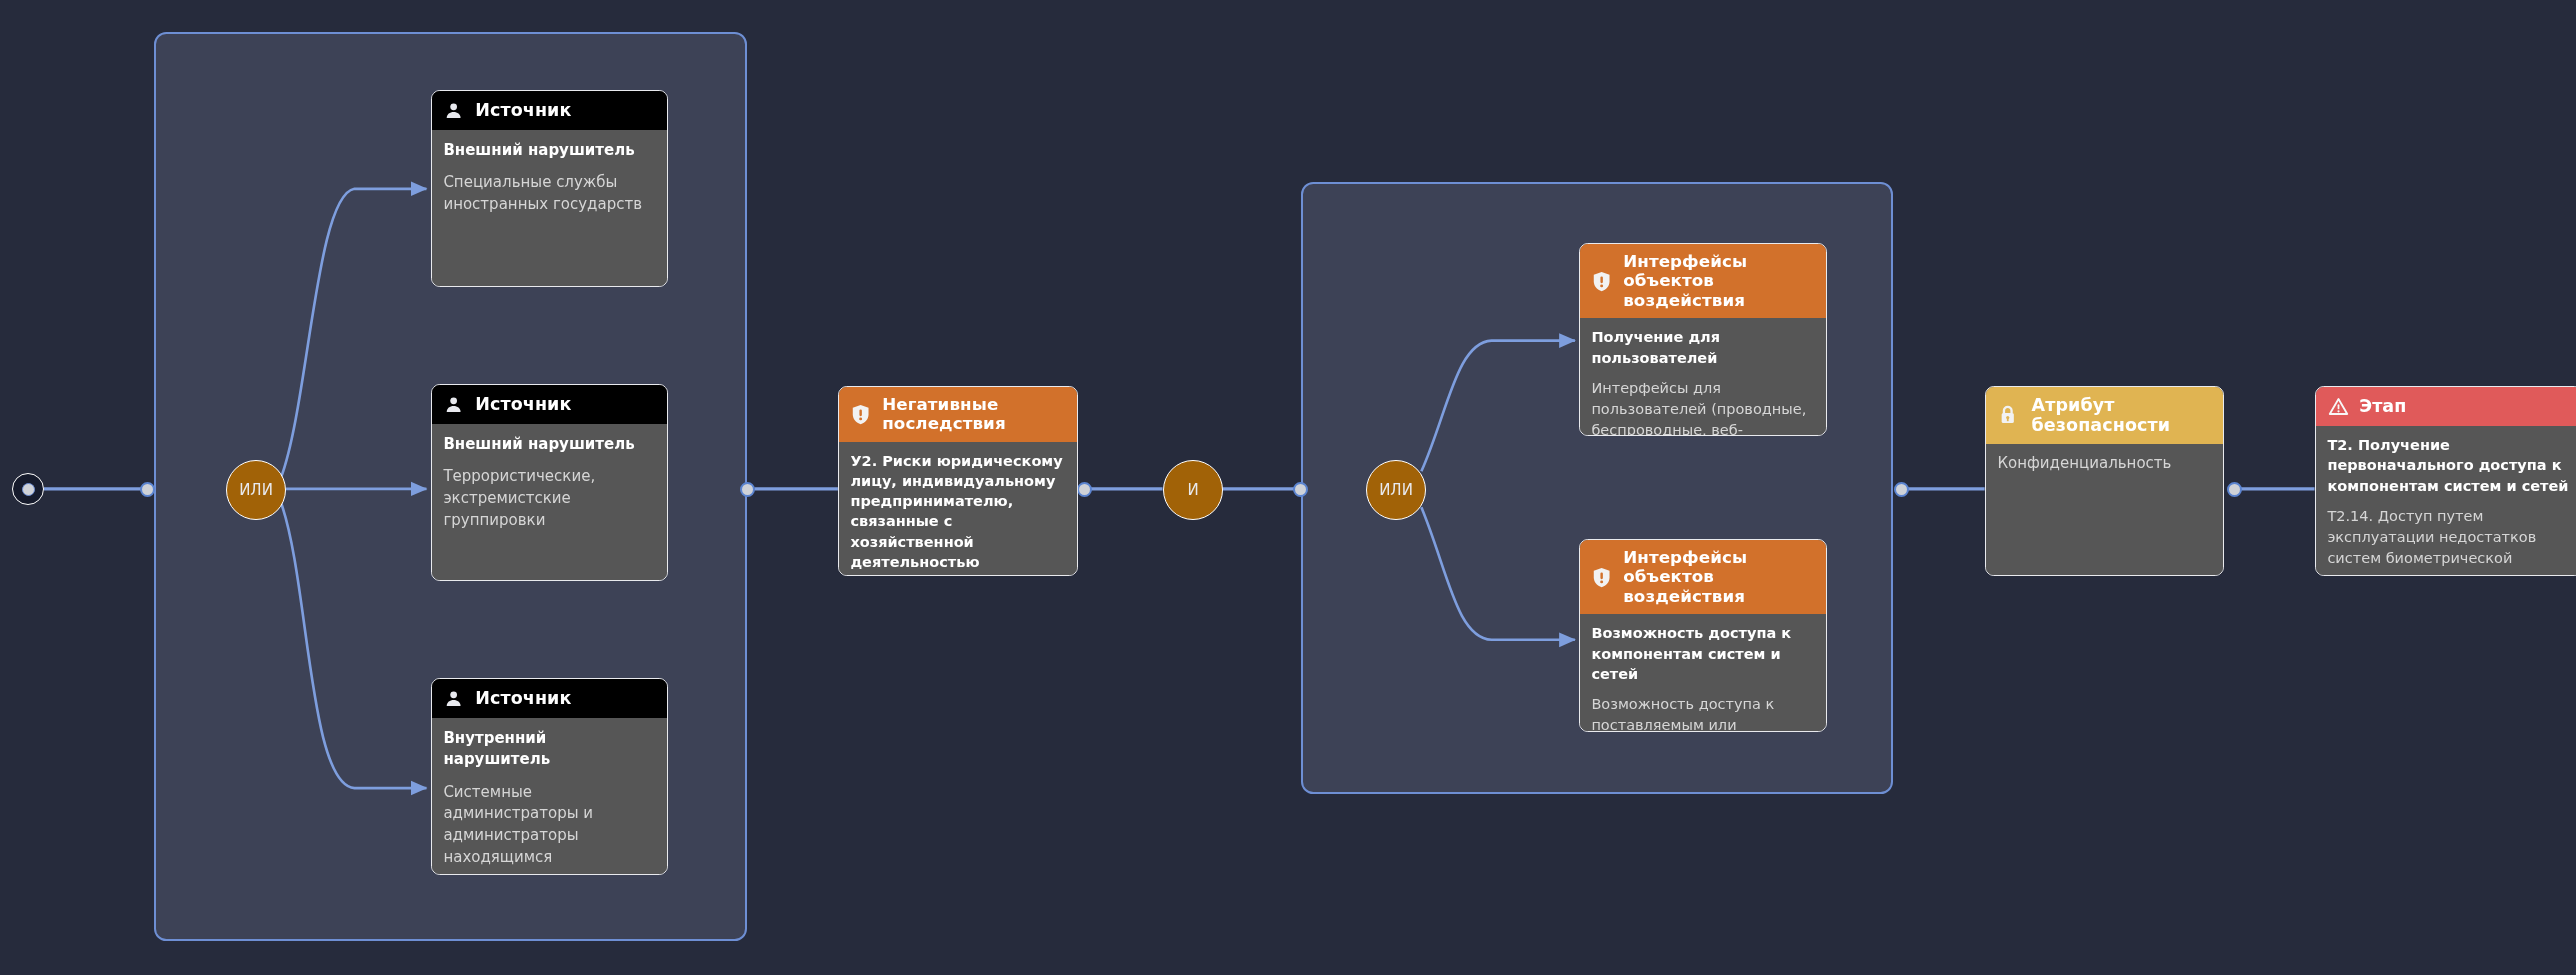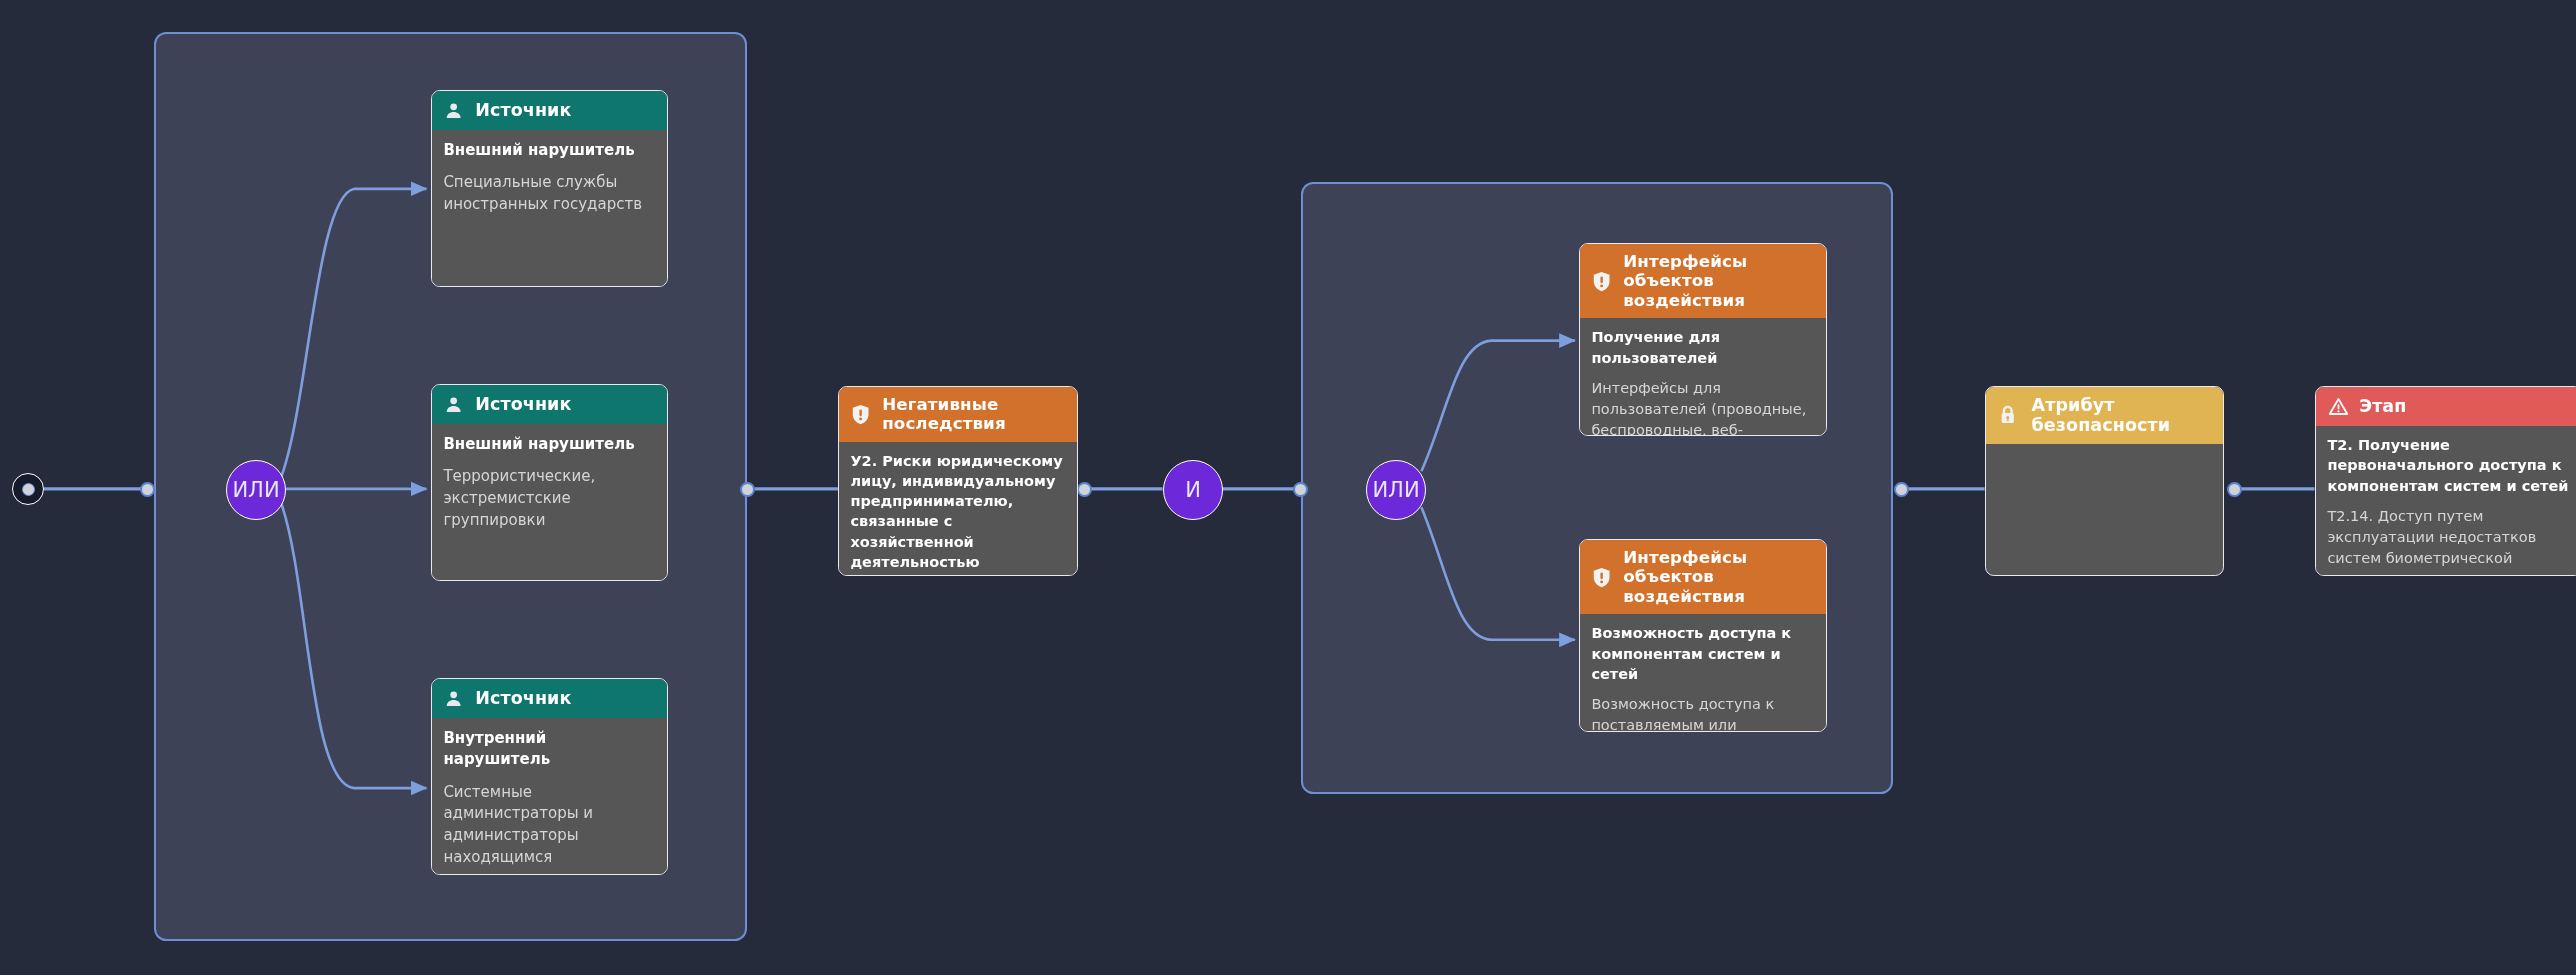--- a/index.html
+++ b/index.html
@@ -74,36 +74,36 @@
     color: #ffffff;
     line-height: 1.42;
     margin-bottom: 11.4px;
   }
   .card-body .sub-line {
     font-size: 15px;
     color: #d6d6d6;
     line-height: 1.45;
   }
 
-  .hdr-source { background: #0f766e; }
+  .hdr-source { background: #000000; }
   .hdr-orange { background: #d2712b; }
   .hdr-gold   { background: #e0b452; gap: 12px; }
   .hdr-red    { background: #e05a5a; }
 
   
   .gate {
     position: absolute;
     border-radius: 50%;
-    background: #6d28d9;
+    background: #a16207;
     border: 1.8px solid #ffffff;
     display: flex;
     align-items: center;
     justify-content: center;
     color: #e8e9ee;
-    font-size: 21px;
+    font-size: 15px;
     box-sizing: border-box;
   }
   
   .start-node {
     position: absolute;
     width: 32px;
     height: 32px;
     border-radius: 50%;
     background: #161b2c;
     border: 1.8px solid #ffffff;
@@ -294,20 +294,23 @@
       <span class="hdr-icon">
         <svg width="17.5" height="20" viewBox="0 0 20 23">
             <path d="M5.6 9.5V6.6a4.4 4.4 0 1 1 8.8 0v2.9" stroke="#f2f2f2" stroke-width="2.7" fill="none"></path>
             <rect x="3" y="9.3" width="14" height="11.5" rx="1.8" fill="#f2f2f2"></rect>
             <circle cx="10" cy="14.5" r="1.8" fill="#e0b452"></circle>
             <rect x="9" y="15" width="2" height="3.6" fill="#e0b452"></rect>
           </svg>
       </span>
       <span class="hdr-title">Атрибут безопасности</span>
     </div>
+    <div class="card-body" style="height:149px;">
+      <div class="sub-line">Конфиденциальность</div>
+    </div>
   </div>
 
   <div class="card" style="left:2315px; top:386px; width:268px; height:190px;">
     <div class="card-header hdr-red">
       <span class="hdr-icon">
         <svg width="21" height="19.3" viewBox="0 0 24 22">
             <path d="M12 2.2 22 19.4H2z" fill="none" stroke="#f7f7f7" stroke-width="2.1" stroke-linejoin="round"></path>
             <rect x="11" y="8.4" width="2" height="5.6" rx="1" fill="#f7f7f7"></rect>
             <circle cx="12" cy="16.4" r="1.25" fill="#f7f7f7"></circle>
           </svg>

